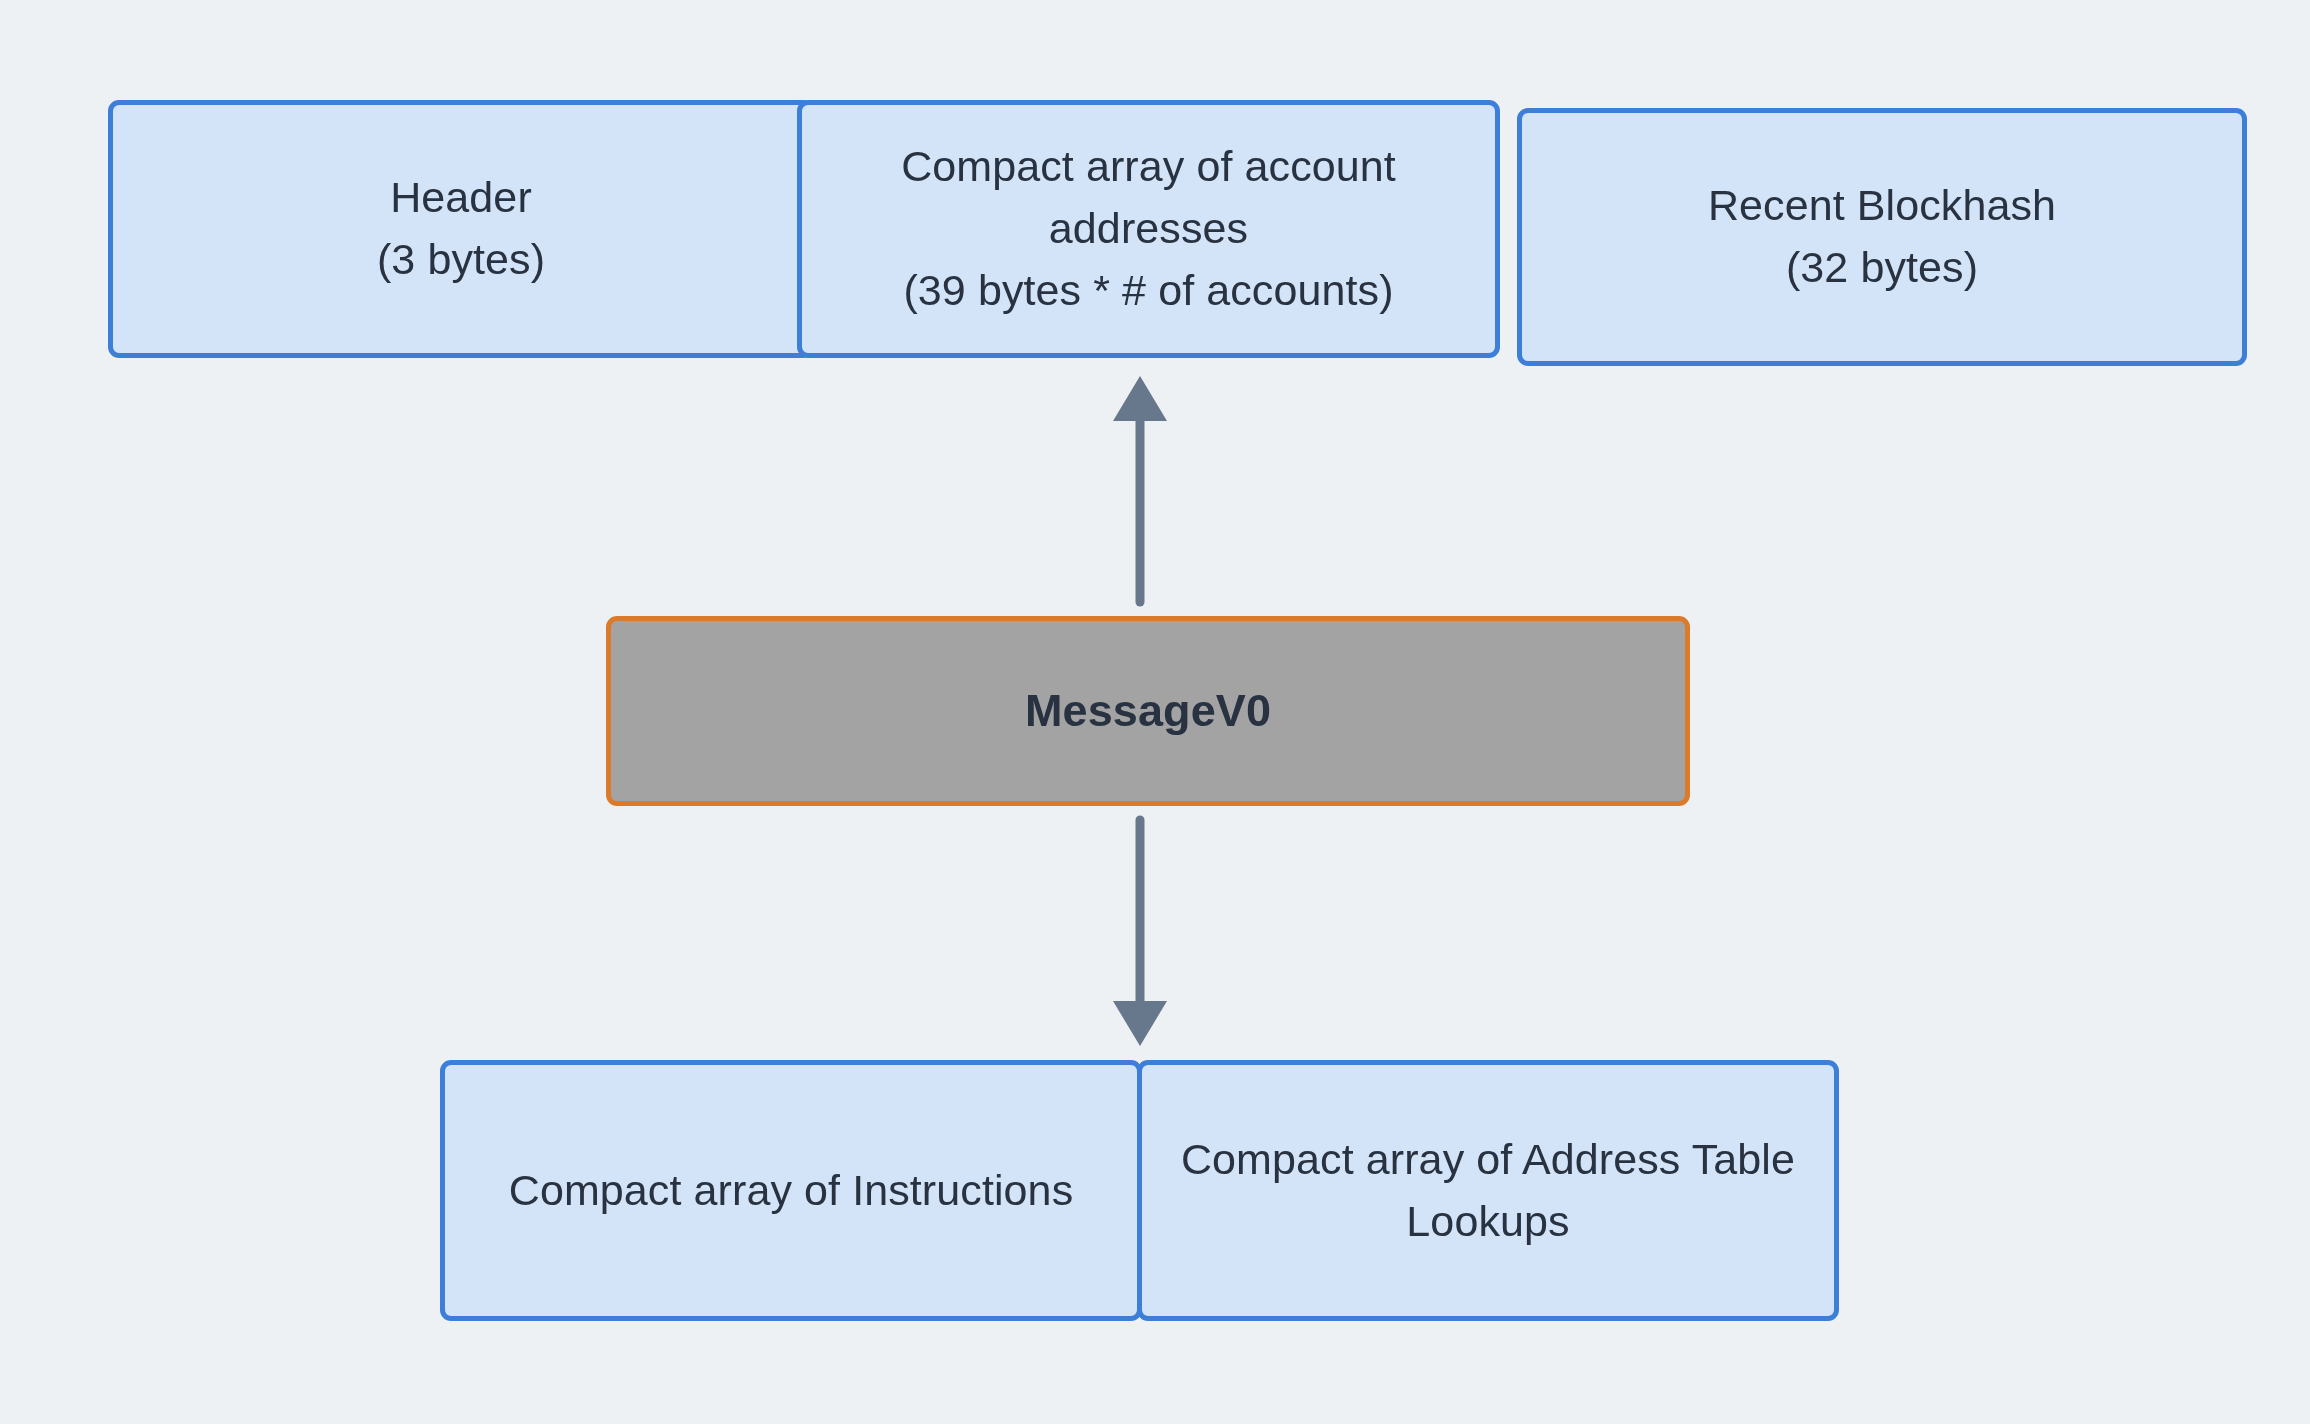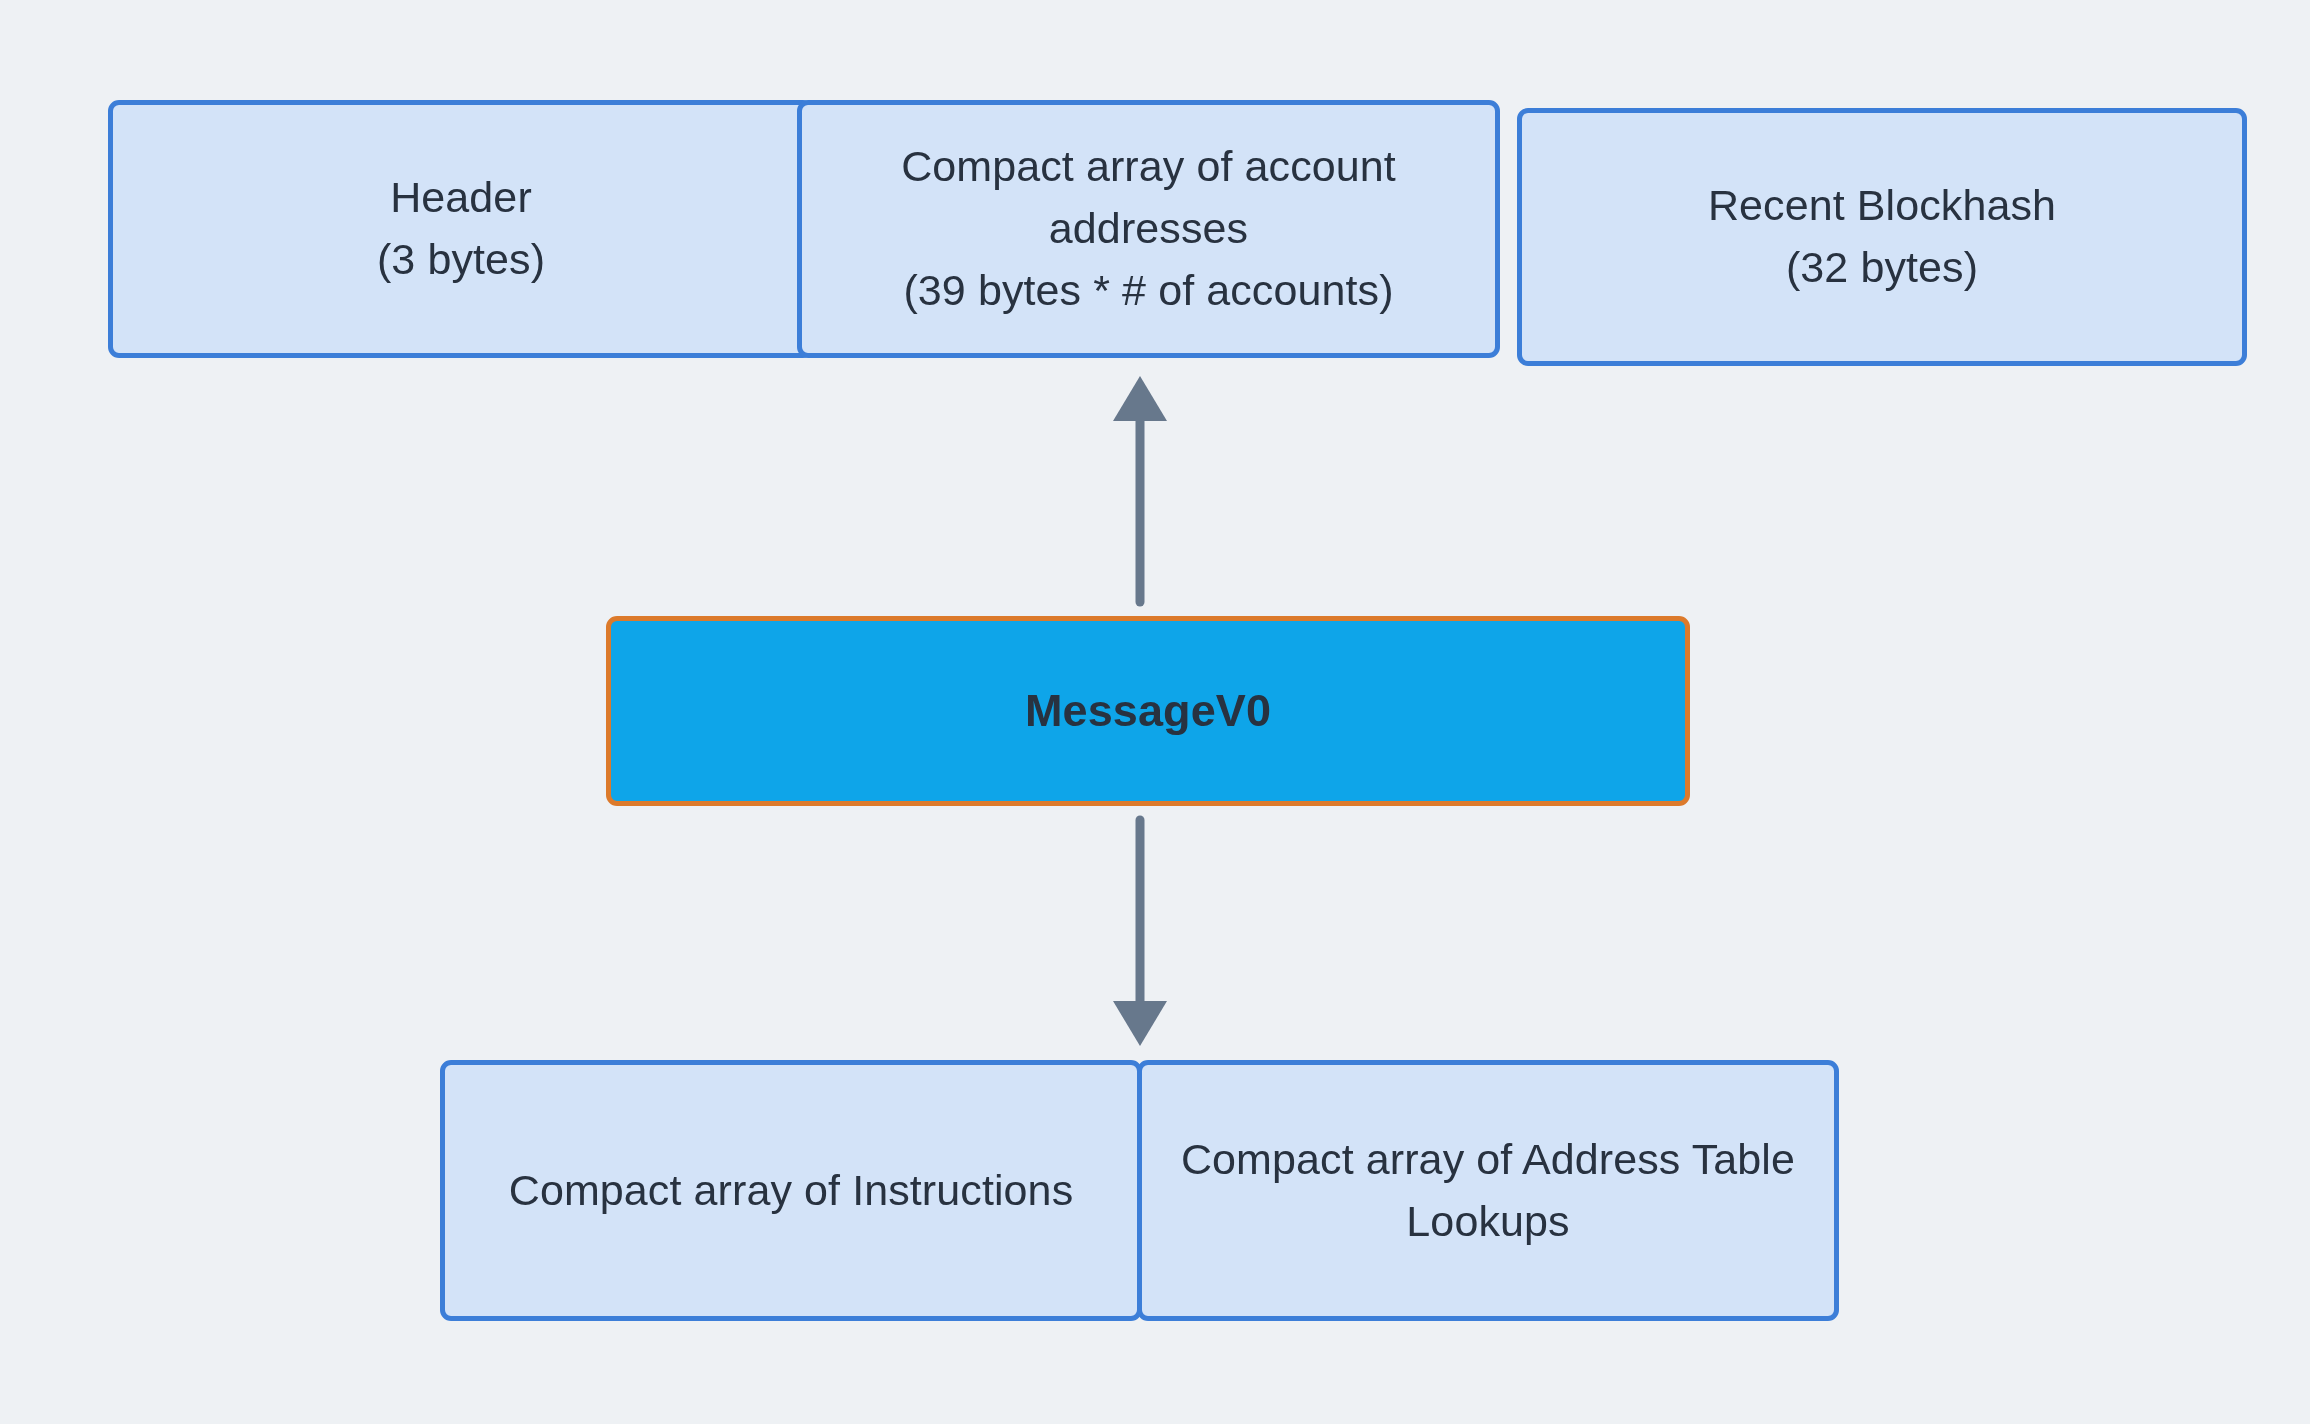--- a/index.html
+++ b/index.html
@@ -32,21 +32,21 @@
     font-size: 43px;
     line-height: 1.44;
     letter-spacing: 0.1px;
     font-weight: 400;
   }
   .node-blue {
     background: #d3e3f8;
     border-color: #3c7ed8;
   }
   .node-orange {
-    background: #0ea5e9;
+    background: #a3a3a3;
     border-color: #dc7a2b;
     font-weight: 700;
   }
   .node-label {
     display: block;
     white-space: pre-line;
     padding: 0 14px;
   }
 
   

